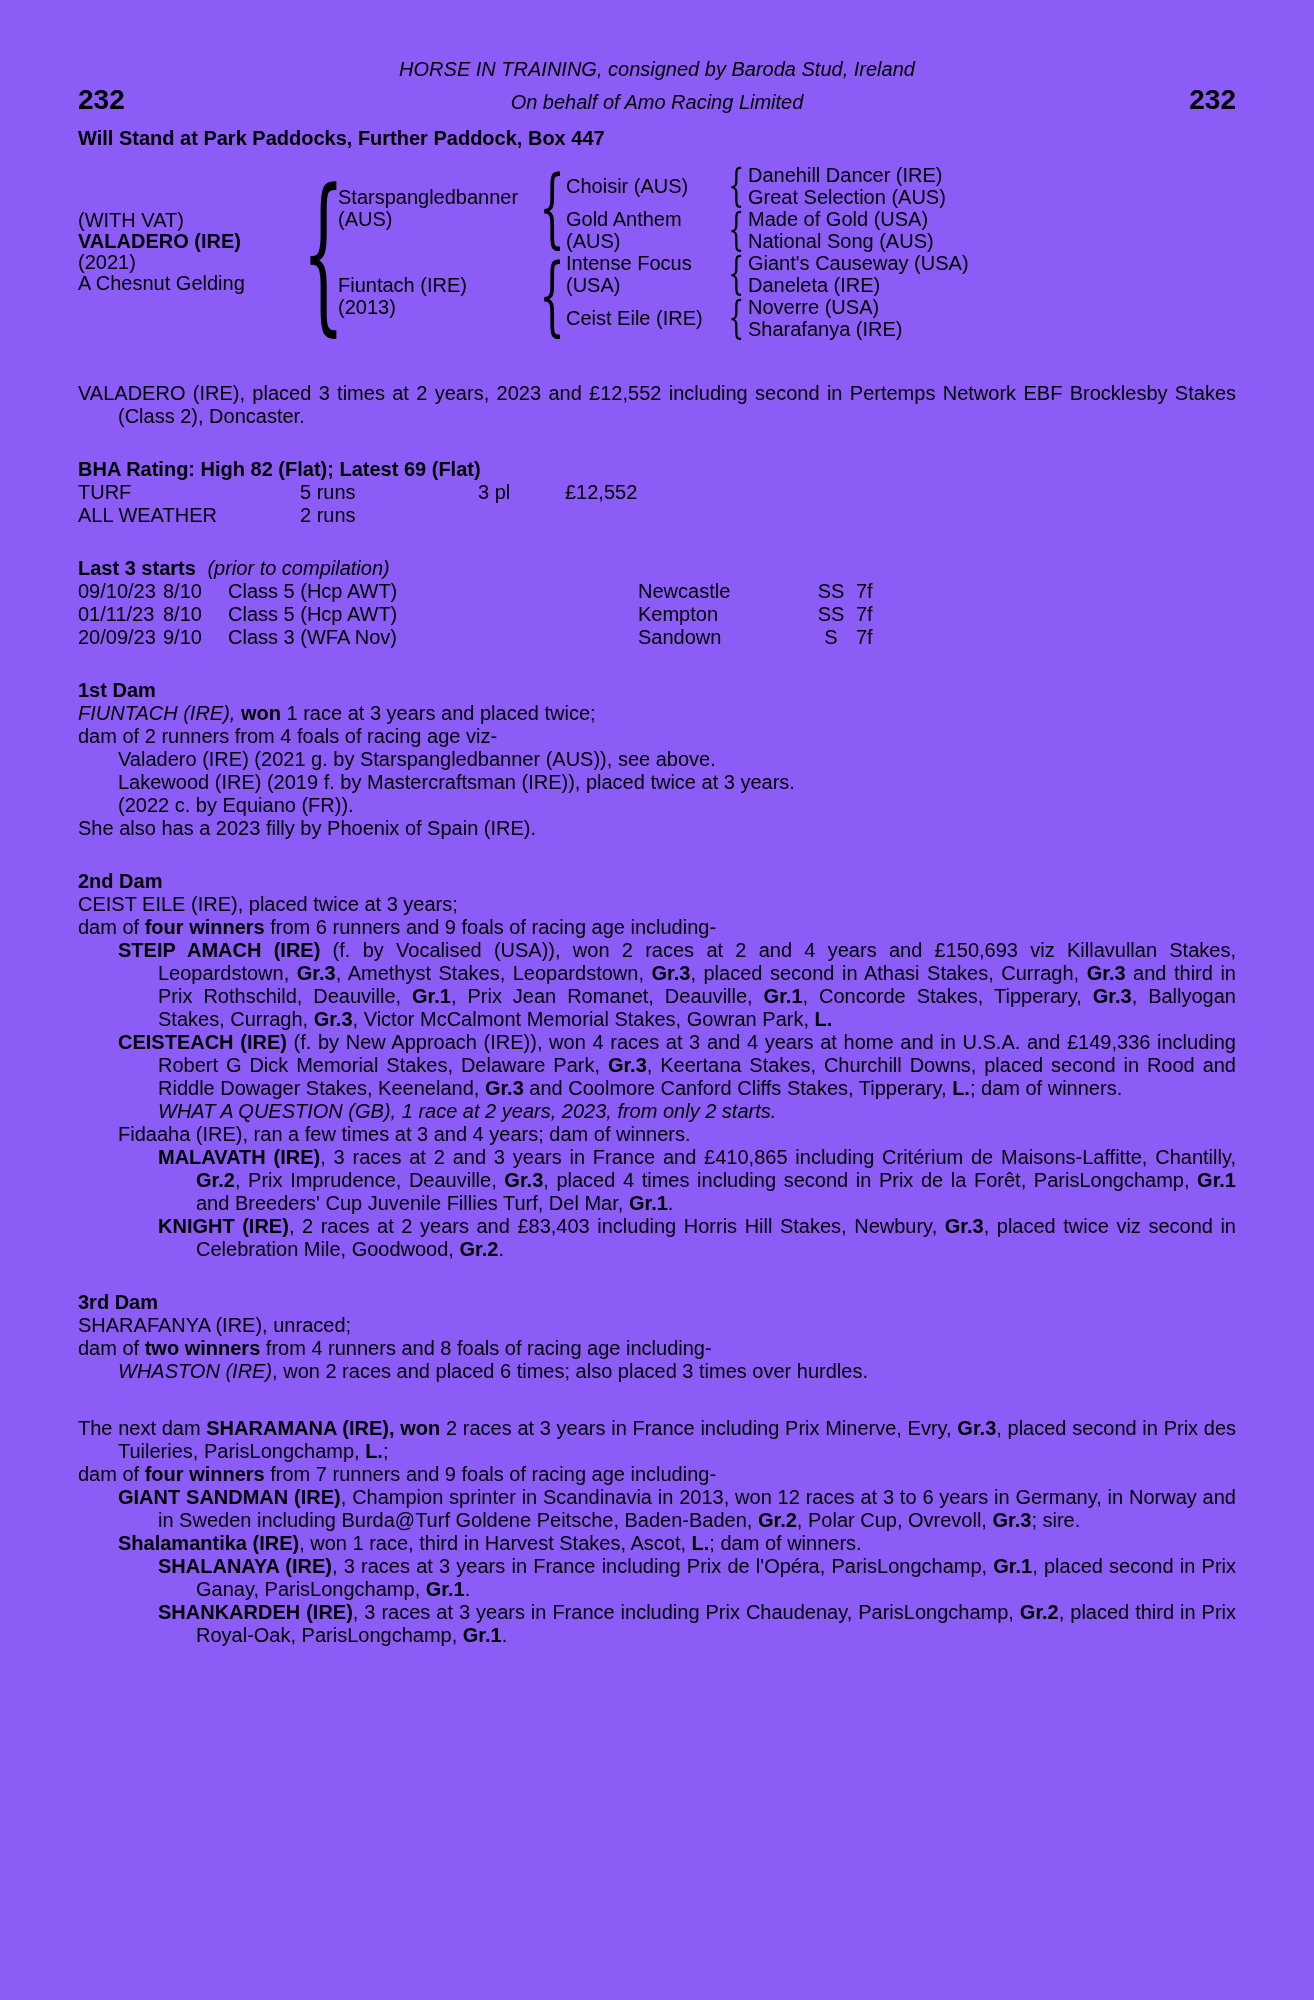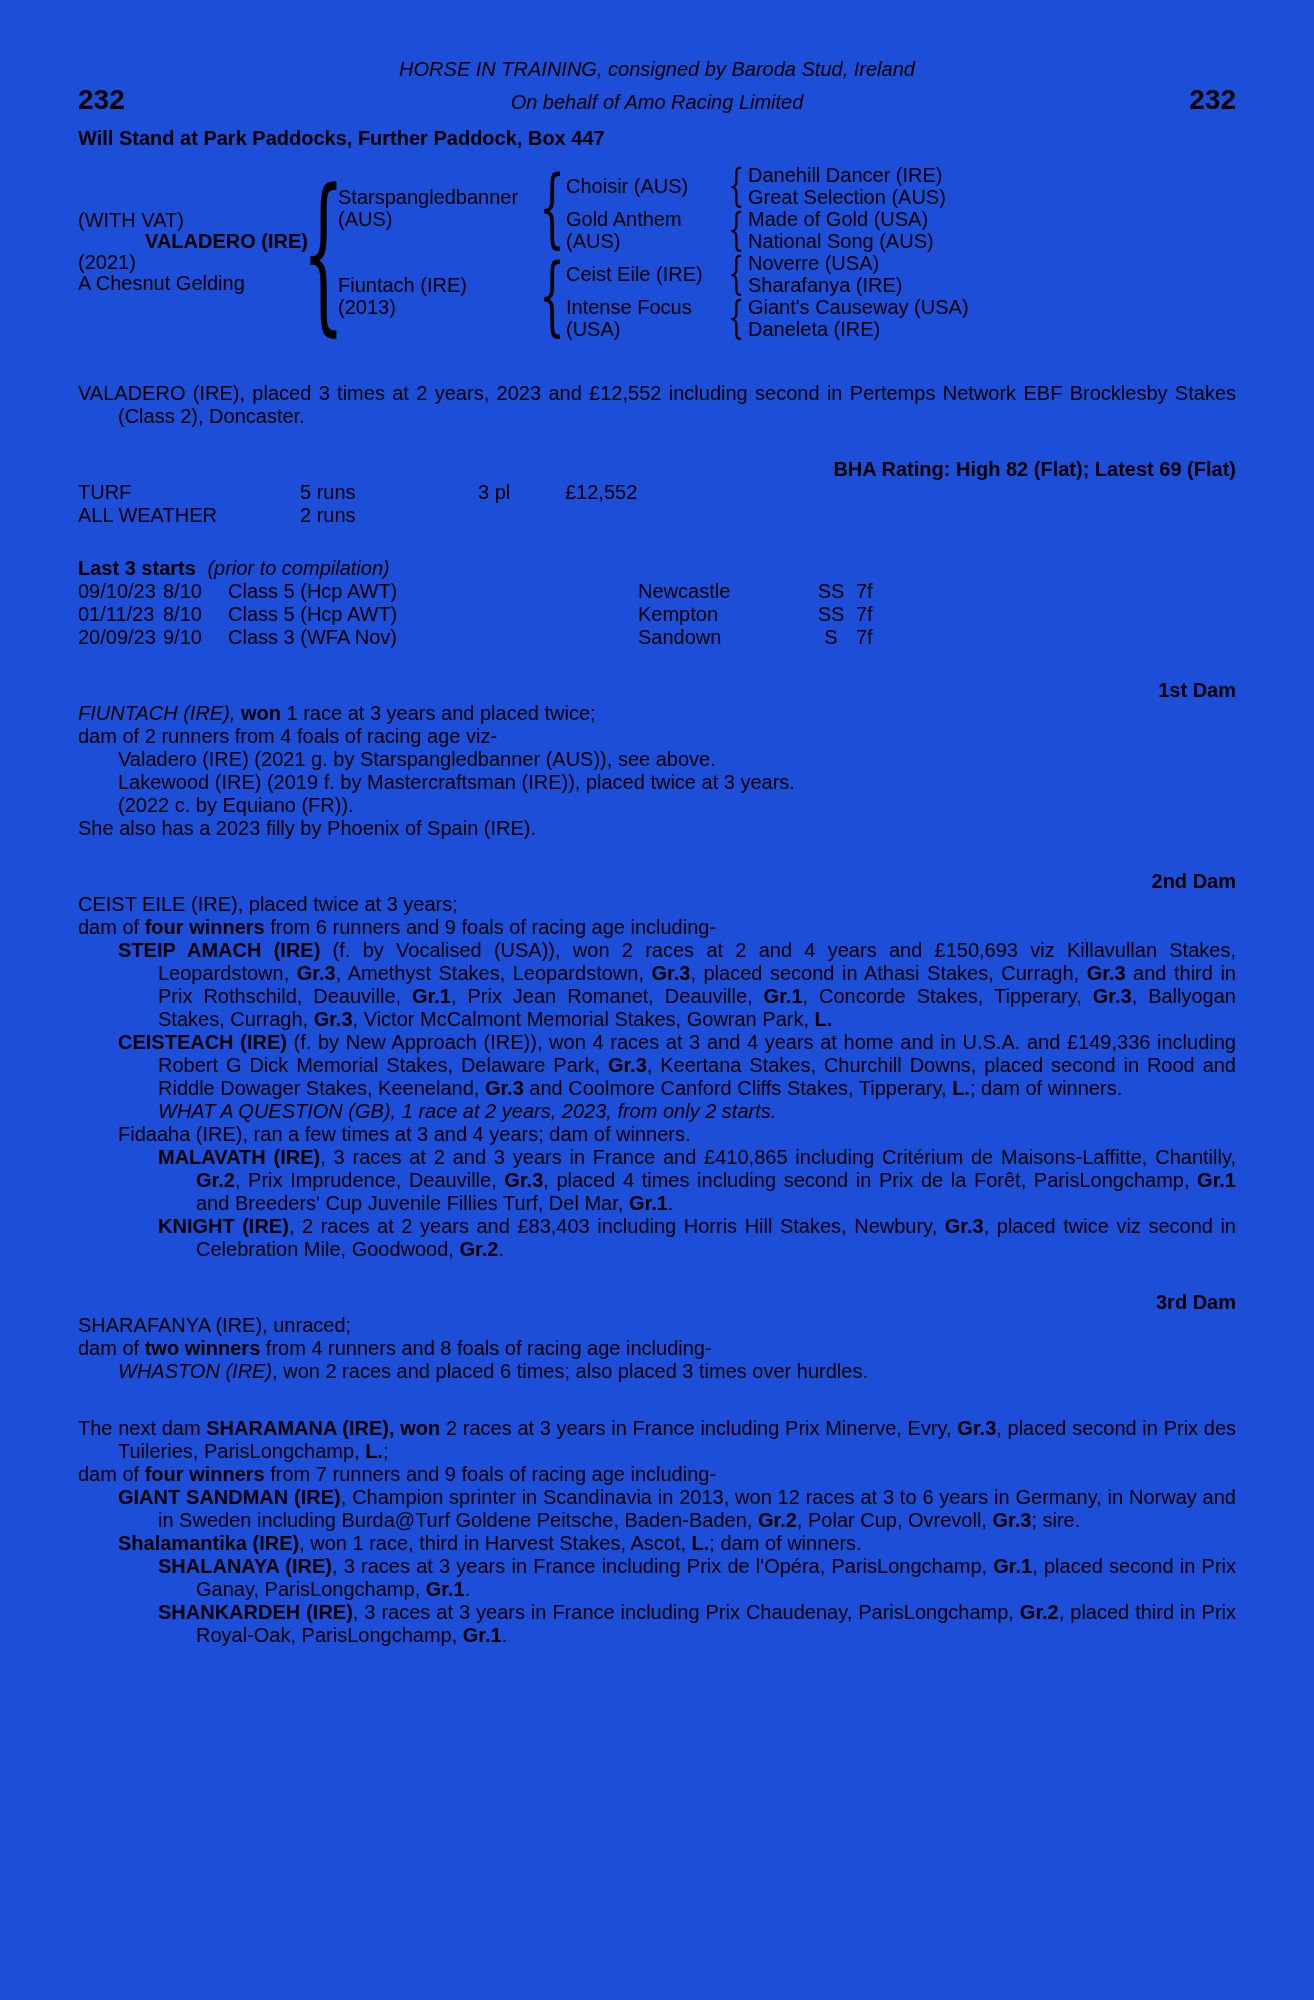--- a/index.html
+++ b/index.html
@@ -2,27 +2,27 @@
 <html><head>
 <meta charset="utf-8">
 <style>
   html, body { margin: 0; padding: 0; background: #ffffff; }
   .page {
     position: relative;
     width: 1314px;
     min-height: 2000px;
     box-sizing: border-box;
     padding: 58px 78px 40px 78px;
-    background: #1d4ed8;
+    background: #8b5cf6;
     color: #000000;
     font-family: "Liberation Sans", sans-serif;
     font-size: 20px;
     line-height: 23px;
   }
-  .b { font-weight: bold; text-align: right; }
+  .b { font-weight: bold; }
   .i { font-style: italic; }
   .pre { white-space: pre-line; }
 
   
   .consign { text-align: center; font-style: italic; }
   .lot-row { display: flex; justify-content: space-between; align-items: baseline; margin-top: 2px; }
   .lot-num { font-size: 28px; font-weight: bold; line-height: 34px; }
   .behalf { font-style: italic; }
   .stand { font-weight: bold; margin-top: 10px; }
 
@@ -104,34 +104,34 @@
             </div>
           </div>
         </div>
       </div>
       <div class="g1grp">
         <div class="g1name pre">Fiuntach (IRE)
 (2013)</div>
         <div class="br br2"></div>
         <div class="g2col">
           <div class="g2grp">
+            <div class="g2name pre">Intense Focus
+(USA)</div>
+            <div class="br br3"></div>
+            <div class="g3col">
+              <div class="g3name">Giant's Causeway (USA)</div>
+              <div class="g3name">Daneleta (IRE)</div>
+            </div>
+          </div>
+          <div class="g2grp">
             <div class="g2name pre">Ceist Eile (IRE)</div>
             <div class="br br3"></div>
             <div class="g3col">
               <div class="g3name">Noverre (USA)</div>
               <div class="g3name">Sharafanya (IRE)</div>
-            </div>
-          </div>
-          <div class="g2grp">
-            <div class="g2name pre">Intense Focus
-(USA)</div>
-            <div class="br br3"></div>
-            <div class="g3col">
-              <div class="g3name">Giant's Causeway (USA)</div>
-              <div class="g3name">Daneleta (IRE)</div>
             </div>
           </div>
         </div>
       </div>
     </div>
   </div>
 
   <div class="para h1 just desc"><span>VALADERO (IRE), placed 3 times at 2 years, 2023 and £12,552 including second in Pertemps Network EBF Brocklesby Stakes (Class 2), Doncaster.</span></div>
 
   <div class="sec">

